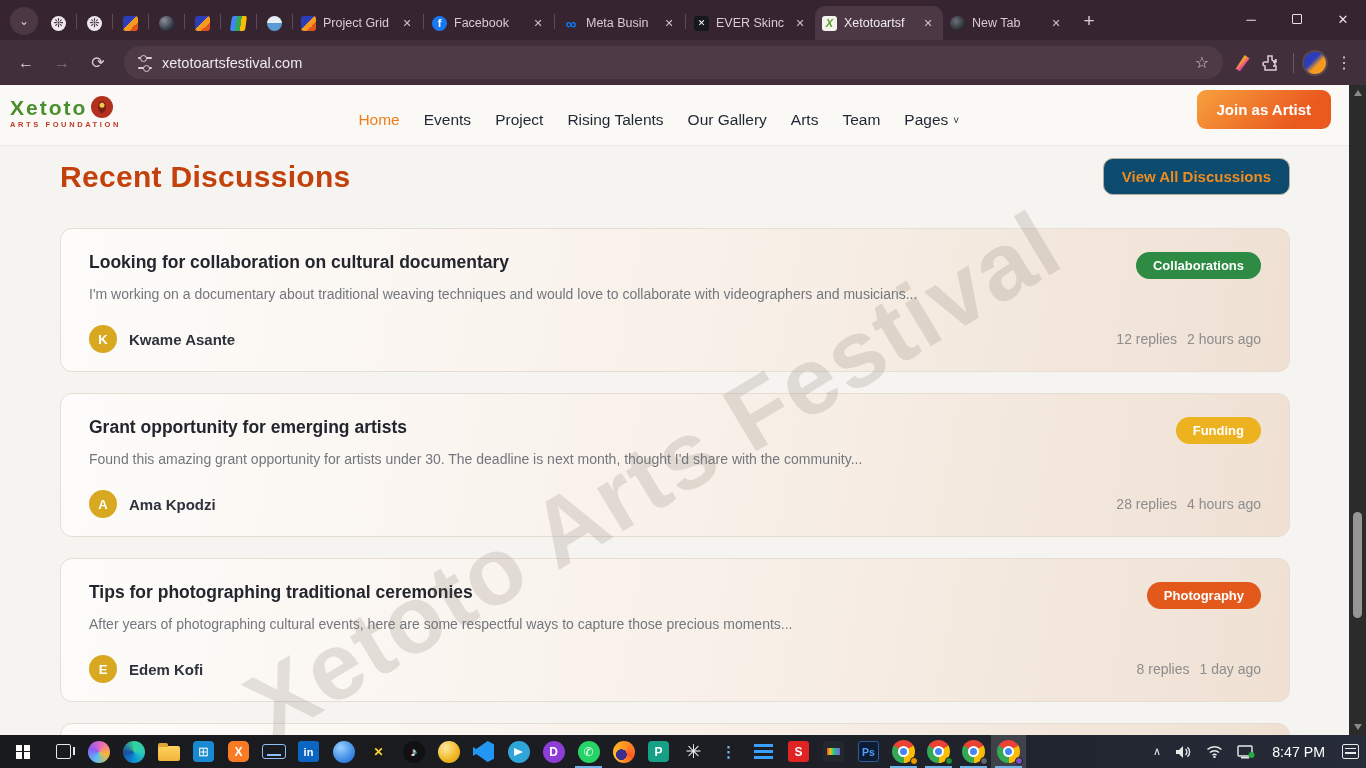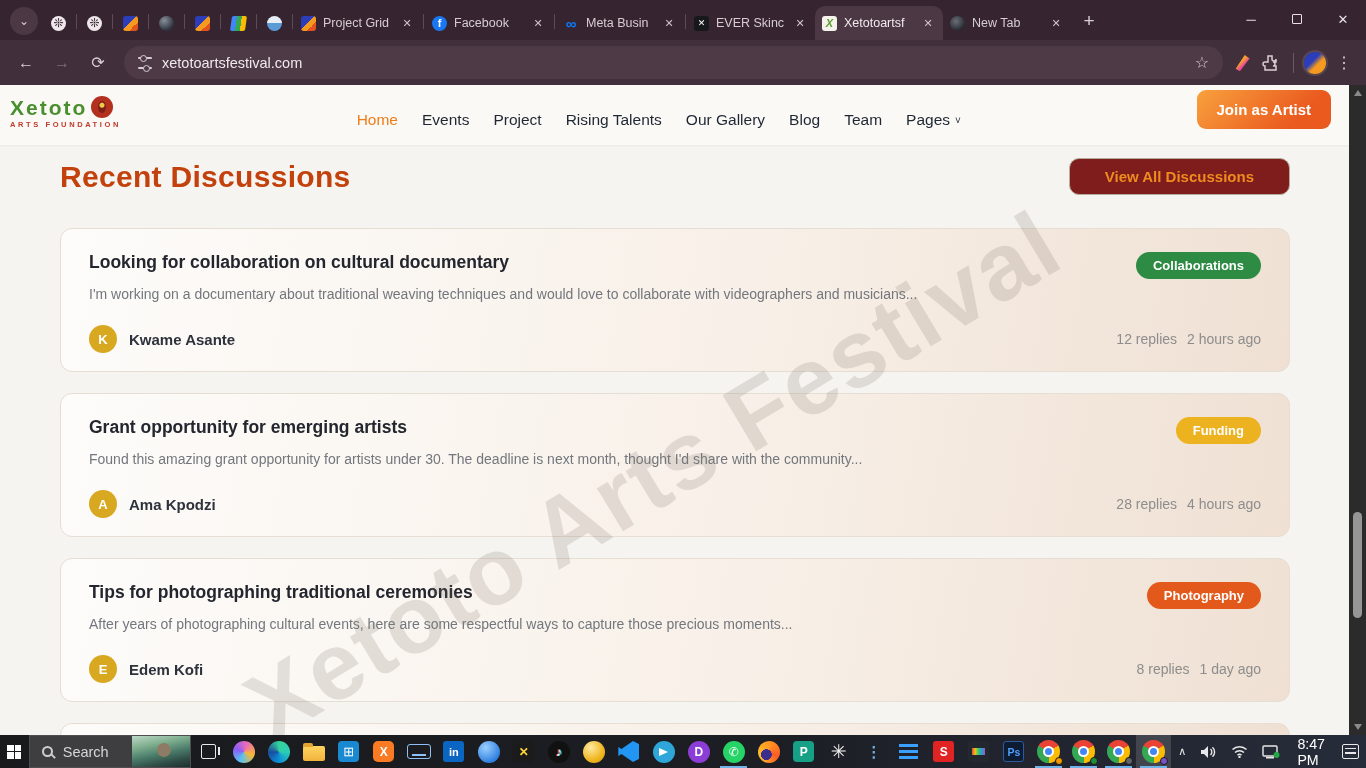--- a/index.html
+++ b/index.html
@@ -68,21 +68,21 @@
   .logo-sub { font-size:7.5px; letter-spacing:2.6px; color:#c0392b; font-weight:700; margin-top:2px; }
   .main-nav { display:flex; align-items:center; gap:24px; margin:0 auto; }
   .nav-item { font-size:15.5px; font-weight:500; color:#1e2733; display:flex; align-items:center; gap:5px; }
   .nav-item.active { color:#ef7d1a; }
   .nav-chevron { font-size:10px; color:#1e2733; }
   .join-btn { background:linear-gradient(135deg,#f8a13d 0%,#ea5a1f 75%); color:#fff; font-size:15px; font-weight:600; padding:11px 20px; border-radius:9px; margin-right:8px; }
 
   .content { padding:0 59px 0 60px; position:relative; }
   .heading-row { display:flex; justify-content:space-between; align-items:center; margin:13px 0 33px 0; }
   .page-title { font-size:30px; font-weight:700; color:#c2410c; letter-spacing:.3px; }
-  .view-all-btn { background:#7f1d1d; border:1px solid #b5ad9c; border-radius:10px; color:#ef8c1f; font-size:15px; font-weight:600; padding:9px 35px; }
+  .view-all-btn { background:#0c4a6e; border:1px solid #b5ad9c; border-radius:10px; color:#ef8c1f; font-size:15px; font-weight:600; padding:9px 18px; }
 
   .card { height:144px; border-radius:12px; border:1px solid #e6ddd3; background:linear-gradient(100deg,#fdfcfa 0%,#f8f0e8 55%,#efe0d3 100%); padding:23px 28px 18px 28px; margin-bottom:21px; display:flex; flex-direction:column; }
   .card.partial { height:40px; margin-bottom:0; }
   .card-top { display:flex; justify-content:space-between; align-items:flex-start; }
   .card-title { font-size:17.5px; font-weight:700; color:#23262e; }
   .badge { padding:6px 17px; border-radius:999px; color:#fff; font-size:13px; font-weight:600; flex-shrink:0; }
   .excerpt { margin-top:7px; font-size:14px; color:#73777d; }
   .card-bottom { margin-top:auto; display:flex; justify-content:space-between; align-items:center; }
   .author { display:flex; align-items:center; gap:12px; }
   .avatar { width:28px; height:28px; border-radius:50%; color:#fff; font-weight:700; font-size:13px; display:flex; align-items:center; justify-content:center; }
@@ -295,21 +295,21 @@
             </span>
             <div class="logo-sub">ARTS FOUNDATION</div>
           </div>
         </div>
         <div class="main-nav">
           <span class="nav-item active">Home</span>
           <span class="nav-item">Events</span>
           <span class="nav-item">Project</span>
           <span class="nav-item">Rising Talents</span>
           <span class="nav-item">Our Gallery</span>
-          <span class="nav-item">Blog</span>
+          <span class="nav-item">Arts</span>
           <span class="nav-item">Team</span>
           <span class="nav-item">
               <span>Pages</span>
               <span class="nav-chevron">˅</span>
             </span>
         </div>
         <div class="join-btn">Join as Artist</div>
       </div>
 
       <div class="content">
@@ -391,25 +391,20 @@
 
   <div class="taskbar">
     <div class="start-btn">
       <span class="win-logo">
           <i></i>
           <i></i>
           <i></i>
           <i></i>
         </span>
     </div>
-    <div class="search-box">
-      <span class="mag-icon"></span>
-      <span class="search-text">Search</span>
-      <span class="search-img"></span>
-    </div>
 
     <div class="tb-tile">
         <span class="ic ic-taskview"></span>
       </div>
     <div class="tb-tile">
         <span class="ic ic-copilot"></span>
       </div>
     <div class="tb-tile">
         <span class="ic ic-edge"></span>
       </div>

